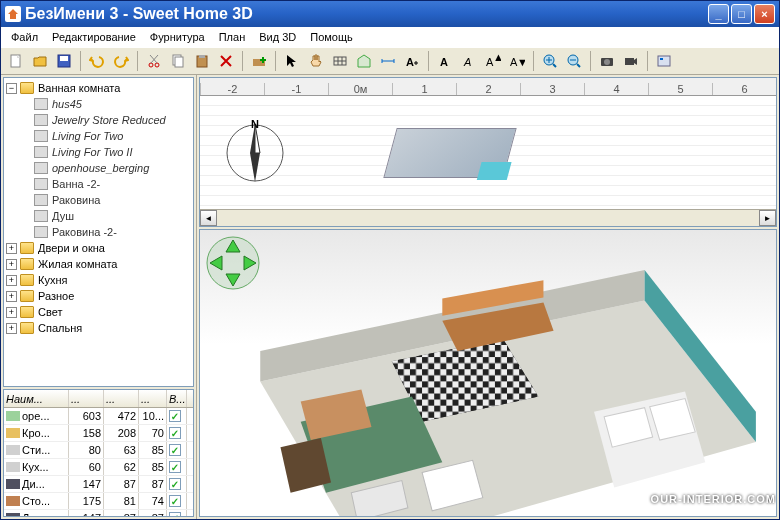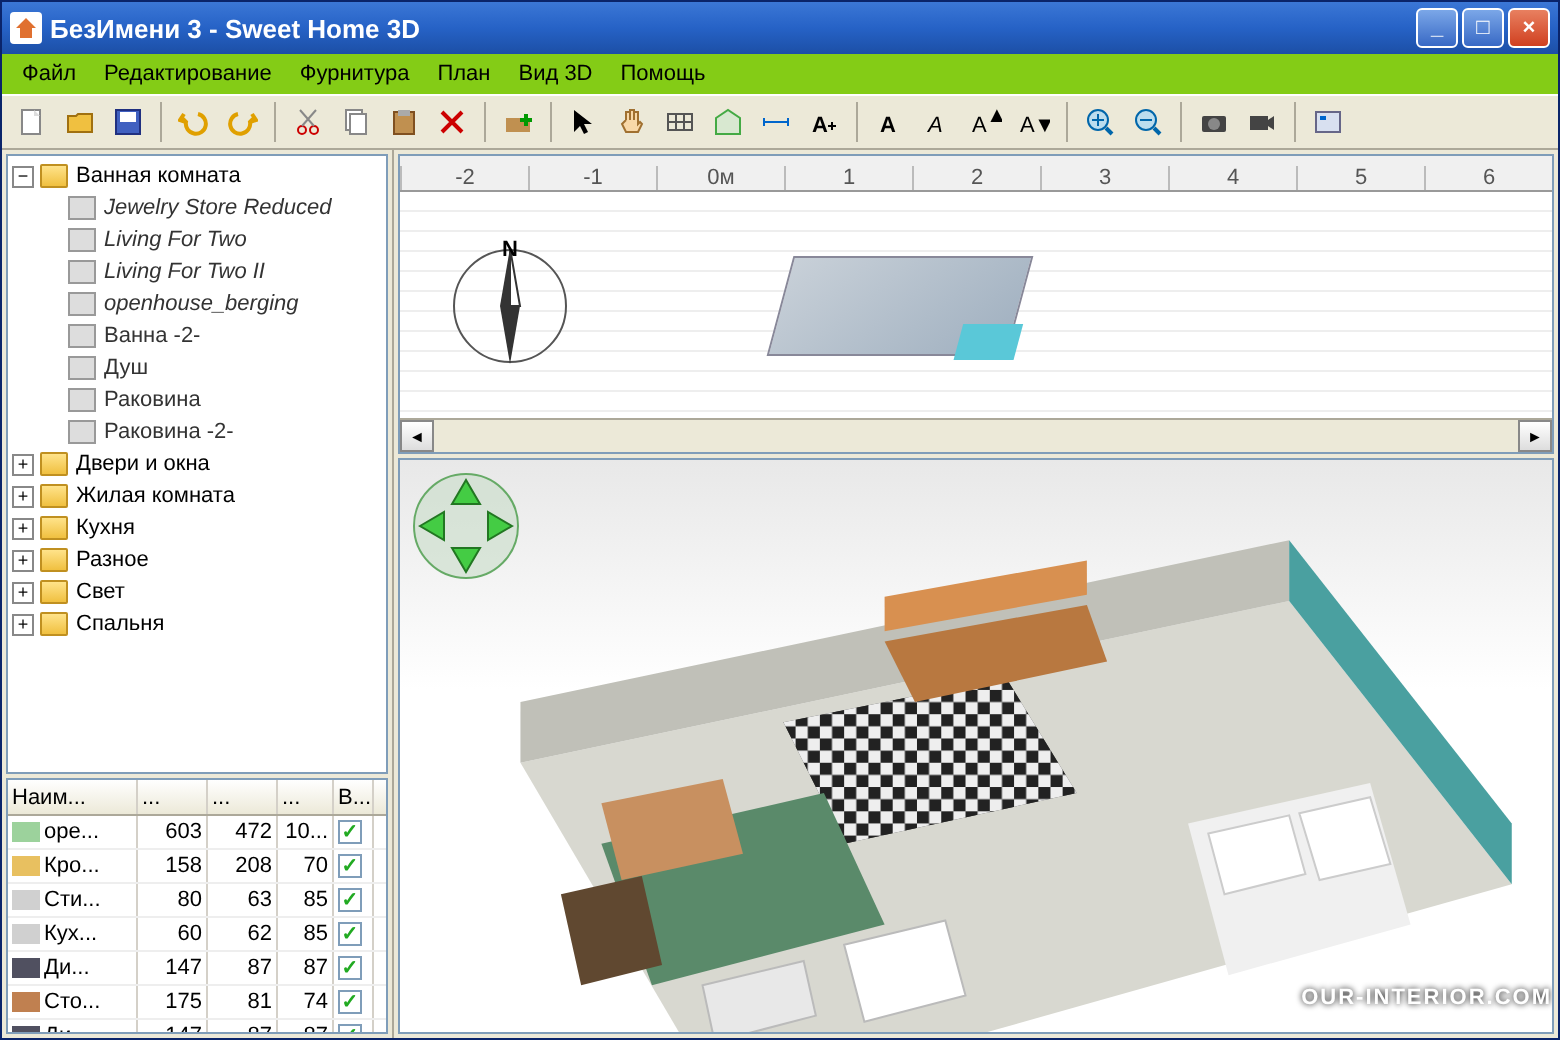--- a/index.html
+++ b/index.html
@@ -1,42 +1,42 @@
 <!DOCTYPE html>
 <html><head>
 <meta charset="utf-8">
 <style>
 * { margin:0; padding:0; box-sizing:border-box; font-family:Tahoma,Arial,sans-serif; font-size:11px; }
 body { background:#fff; width:780px; height:520px; overflow:hidden; }
 .window { width:780px; height:520px; border:1px solid #0a246a; background:#ece9d8; display:flex; flex-direction:column; }
 .titlebar { height:26px; background:linear-gradient(to bottom,#3b77d6 0%,#2662c6 50%,#1c4fa6 100%); display:flex; align-items:center; padding:0 4px; color:#fff; }
 .titlebar-icon { width:16px; height:16px; background:#fff; border-radius:2px; margin-right:4px; display:flex; align-items:center; justify-content:center; }
 .titlebar-icon svg { width:12px; height:12px; }
-.titlebar-text { flex:1; font-weight:bold; font-size:13px; }
+.titlebar-text { flex:1; font-weight:bold; font-size:16px; }
 .titlebar-btns { display:flex; gap:2px; }
 .tbtn { width:21px; height:20px; background:linear-gradient(to bottom,#7ba7e8,#3869c5); border:1px solid #fff; border-radius:3px; color:#fff; display:flex; align-items:center; justify-content:center; font-weight:bold; cursor:pointer; }
 .tbtn.close { background:linear-gradient(to bottom,#e88060,#d04020); }
-.menubar { height:20px; background:#84cc16; display:flex; align-items:center; padding:0 4px; gap:2px; }
+.menubar { height:20px; background:#ffffff; display:flex; align-items:center; padding:0 4px; gap:2px; }
 .menu-item { padding:2px 6px; cursor:pointer; }
 .toolbar { height:28px; background:#ece9d8; border-top:1px solid #fff; border-bottom:1px solid #aca899; display:flex; align-items:center; padding:0 4px; gap:2px; }
 .tool { width:22px; height:22px; display:flex; align-items:center; justify-content:center; cursor:pointer; border:1px solid transparent; border-radius:2px; }
 .tool svg { width:16px; height:16px; }
 .sep { width:1px; height:20px; background:#aca899; margin:0 3px; }
 .content { flex:1; display:flex; overflow:hidden; }
 .left-panel { width:196px; display:flex; flex-direction:column; border-right:1px solid #aca899; }
 .tree { flex:1; background:#fff; border:1px solid #7f9db9; margin:2px; overflow:auto; padding:2px; }
 .tree-node { display:flex; align-items:center; height:16px; cursor:pointer; white-space:nowrap; }
 .expander { width:11px; height:11px; border:1px solid #888; background:#fff; display:flex; align-items:center; justify-content:center; margin-right:3px; font-size:9px; line-height:1; }
 .node-icon { width:14px; height:12px; margin-right:4px; display:inline-block; }
 .folder-icon { background:linear-gradient(#ffe38a,#f0c040); border:1px solid #c09020; border-radius:1px; }
 .item-icon { background:#ddd; border:1px solid #999; }
 .child { padding-left:28px; font-style:italic; color:#333; }
 .child.nrm { font-style:normal; }
 .table-panel { height:128px; border:1px solid #7f9db9; margin:0 2px 2px 2px; background:#fff; display:flex; flex-direction:column; overflow:hidden; }
-.thead { display:flex; height:18px; background:linear-gradient(#fff,#ece9d8); border-bottom:1px solid #aca899; }
+.thead { display:flex; height:18px; background:linear-gradient(#fff,#ece9d8); border-bottom:1px solid #aca899;font-style:italic; }
 .th,.td { border-right:1px solid #d4d0c8; display:flex; align-items:center; padding:0 2px; overflow:hidden; }
 .th { font-weight:normal; cursor:pointer; }
 .c0{width:65px}.c1{width:35px}.c2{width:35px}.c3{width:28px}.c4{width:20px}
 .trow { display:flex; height:17px; border-bottom:1px solid #eee; }
 .chk { width:12px; height:12px; border:1px solid #7f9db9; background:#fff; display:flex; align-items:center; justify-content:center; color:#2a2; font-size:10px; font-weight:bold; }
 .tbody { overflow:auto; flex:1; }
 .right-panel { flex:1; display:flex; flex-direction:column; overflow:hidden; }
 .plan-view { height:150px; border:1px solid #7f9db9; margin:2px; background:#fff; position:relative; overflow:hidden; }
 .ruler-h { height:18px; background:#f0f0f0; border-bottom:1px solid #999; display:flex; align-items:flex-end; justify-content:center; font-size:9px; color:#555; }
 .ruler-h span { flex:1; text-align:center; border-left:1px solid #bbb; }
@@ -242,45 +242,49 @@
   <div class="left-panel">
    <div class="tree">
     <div class="tree-node">
             <span class="expander">−</span>
             <span class="node-icon folder-icon"></span>
             <span>Ванная комната</span>
           </div>
     <div id="tree-children">
             <div class="tree-node child">
               <span class="node-icon item-icon"></span>
+              <span>hus45</span>
+            </div>
+            <div class="tree-node child">
+              <span class="node-icon item-icon"></span>
               <span>Jewelry Store Reduced</span>
             </div>
             <div class="tree-node child">
               <span class="node-icon item-icon"></span>
               <span>Living For Two</span>
             </div>
             <div class="tree-node child">
               <span class="node-icon item-icon"></span>
               <span>Living For Two II</span>
             </div>
             <div class="tree-node child">
               <span class="node-icon item-icon"></span>
               <span>openhouse_berging</span>
             </div>
             <div class="tree-node child nrm">
               <span class="node-icon item-icon"></span>
               <span>Ванна -2-</span>
             </div>
             <div class="tree-node child nrm">
               <span class="node-icon item-icon"></span>
+              <span>Раковина</span>
+            </div>
+            <div class="tree-node child nrm">
+              <span class="node-icon item-icon"></span>
               <span>Душ</span>
-            </div>
-            <div class="tree-node child nrm">
-              <span class="node-icon item-icon"></span>
-              <span>Раковина</span>
             </div>
             <div class="tree-node child nrm">
               <span class="node-icon item-icon"></span>
               <span>Раковина -2-</span>
             </div>
           </div>
     <div id="tree-siblings">
             <div class="tree-node">
               <span class="expander">+</span>
               <span class="node-icon folder-icon"></span>

